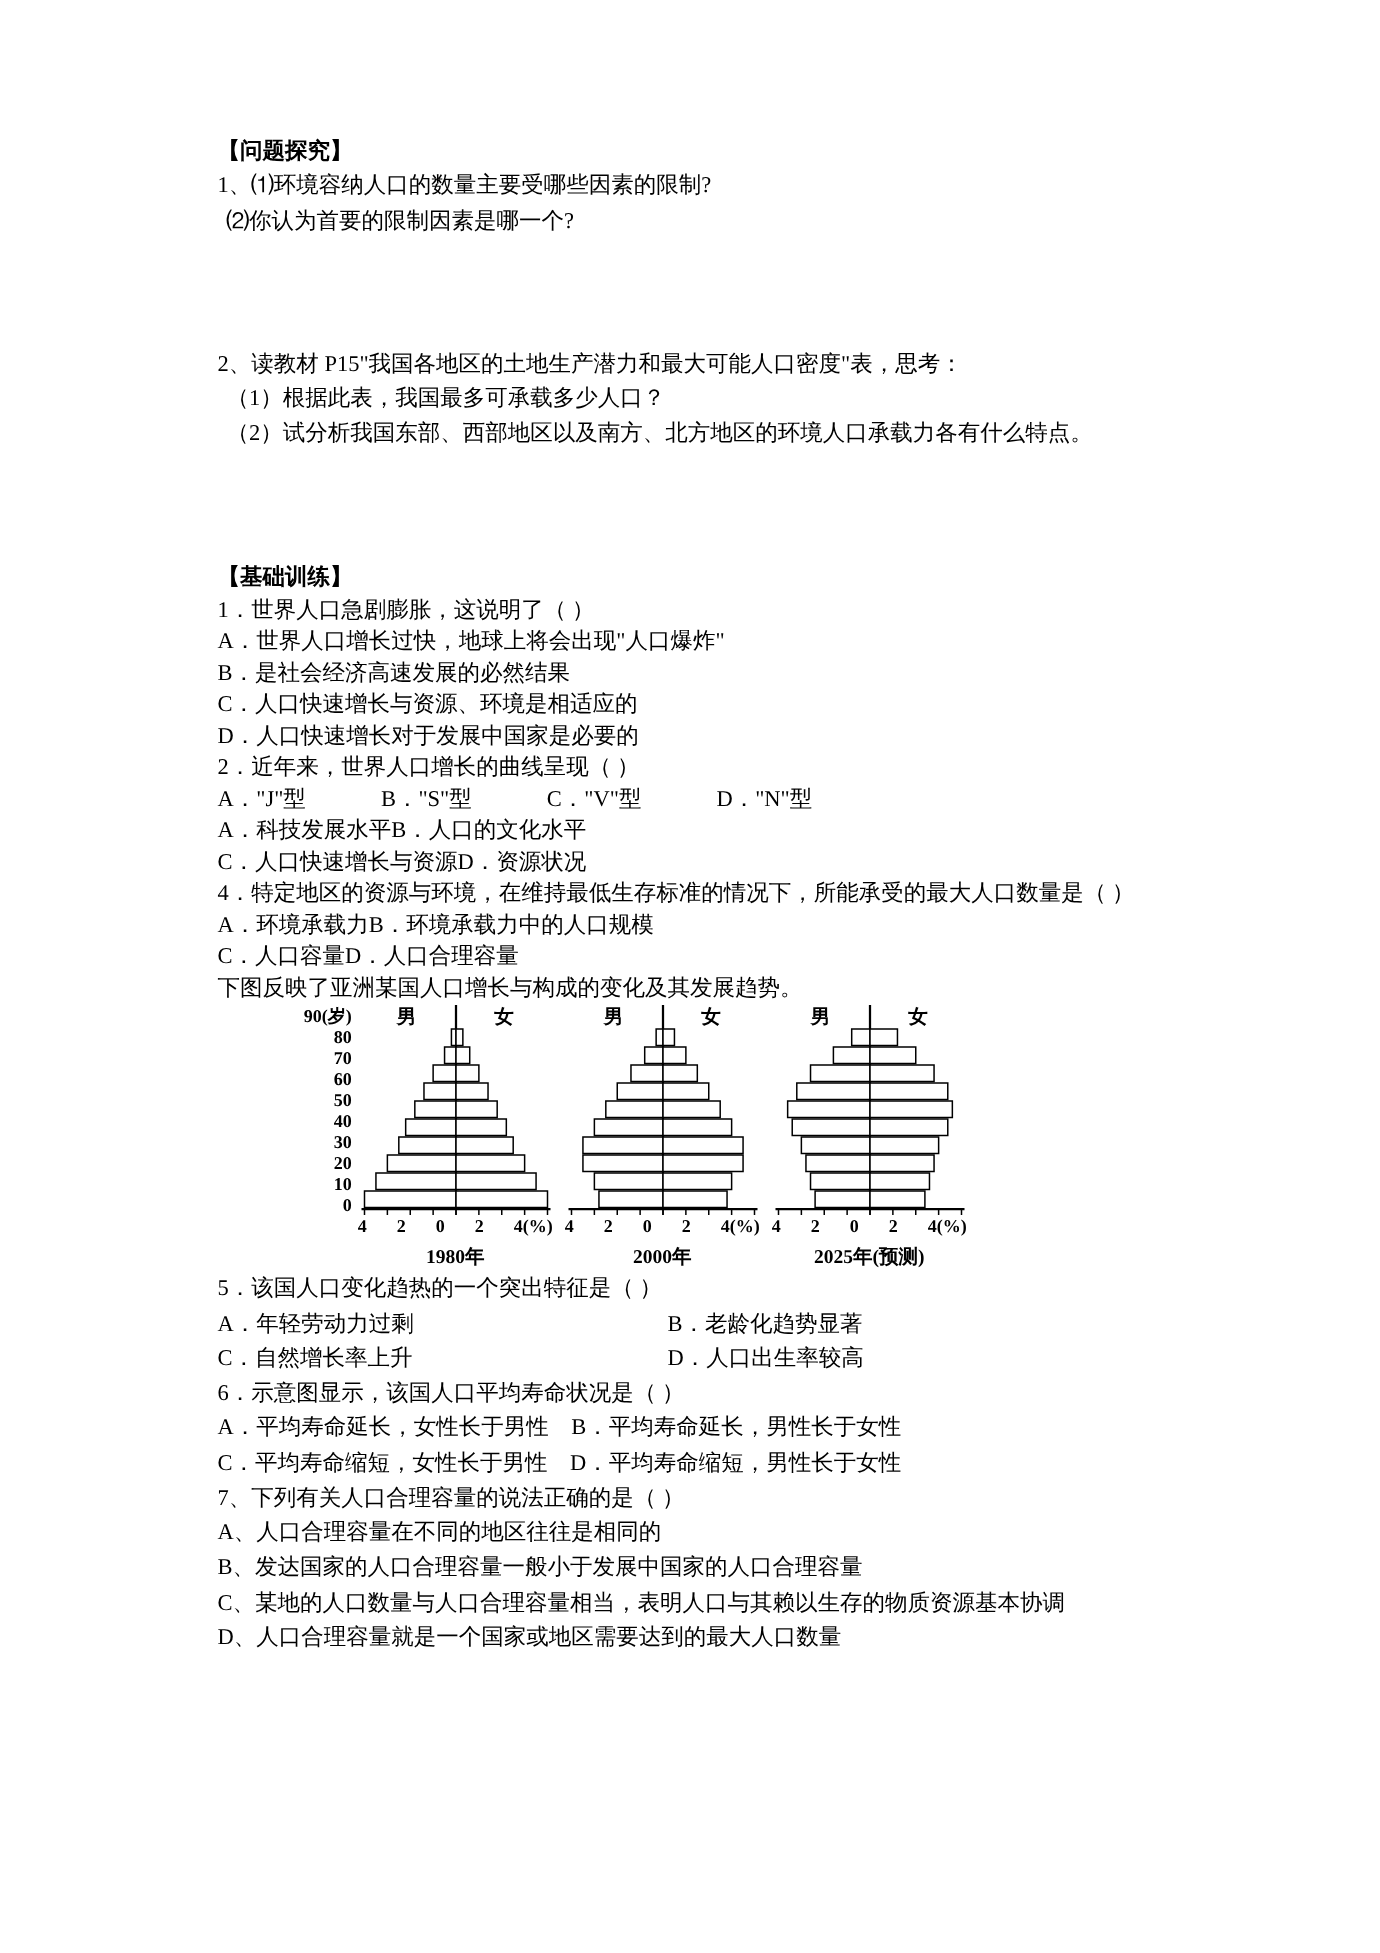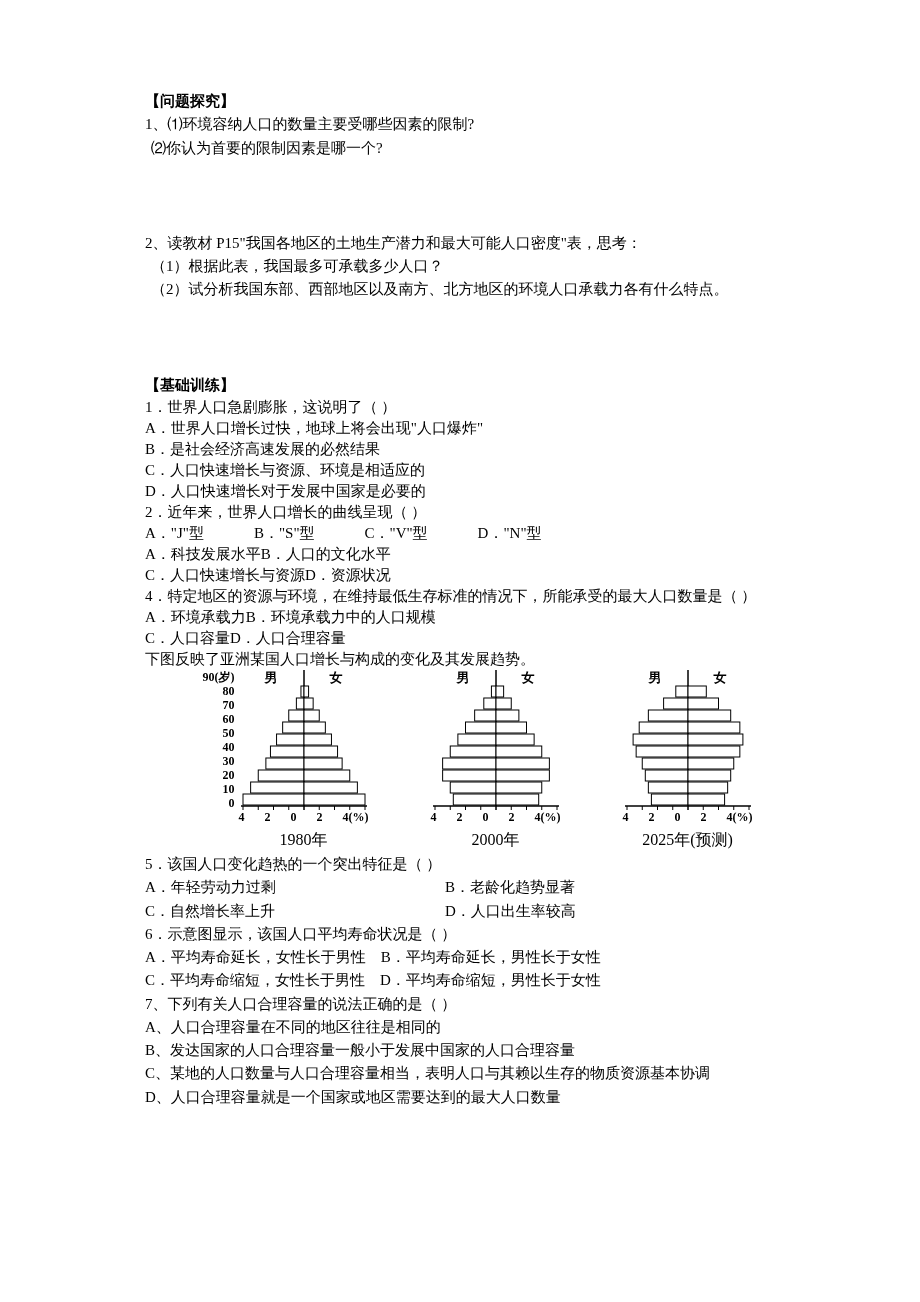--- a/index.html
+++ b/index.html
@@ -14,29 +14,29 @@
     line-height: 1.55;
   }
   .bold { font-weight: bold; }
   .para { margin: 0; }
   .indent { padding-left: 6px; }
   .gap-lg { height: 72px; }
   .tight { line-height: 1.4; }
   .options-row { display: flex; gap: 50px; }
   .options-row-2 { display: flex; }
   .chart-wrap { width: 560px; margin: 0 auto; }
-  .charts { display: flex; justify-content: space-between; gap: 28px; }
+  .charts { display: flex; justify-content: flex-start; gap: 8px; }
   .chart-unit { display: flex; }
   .y-axis { display: flex; flex-direction: column; font-size: 12px; font-weight: bold; text-align: right; padding-right: 4px; width: 42px; line-height: 14px; }
   .y-axis span { height: 14px; }
   .pyramid-box { position: relative; width: 130px; }
   .pyramid-svg { display: block; }
   .mf-labels { position: absolute; top: -2px; width: 100%; font-size: 13px; font-weight: bold; display: flex; justify-content: space-between; padding: 0 26px; box-sizing:border-box;}
   .x-labels { display:flex; justify-content: space-between; font-size:12px; font-weight:bold; margin-top:-2px;}
-  .year-label { text-align:center; font-size:16px; font-weight:normal; margin-top:2px; }
+  .year-label { text-align:center; font-size:13px; font-weight:bold; margin-top:2px; }
   .opt-pair { display:flex; }
   .opt-pair > span:first-child { width: 300px; display:inline-block; }
 </style>
 </head>
 <body>
 
 <p class="para bold">【问题探究】</p>
 <p class="para">1、⑴环境容纳人口的数量主要受哪些因素的限制?</p>
 <p class="para indent">⑵你认为首要的限制因素是哪一个?</p>
 

